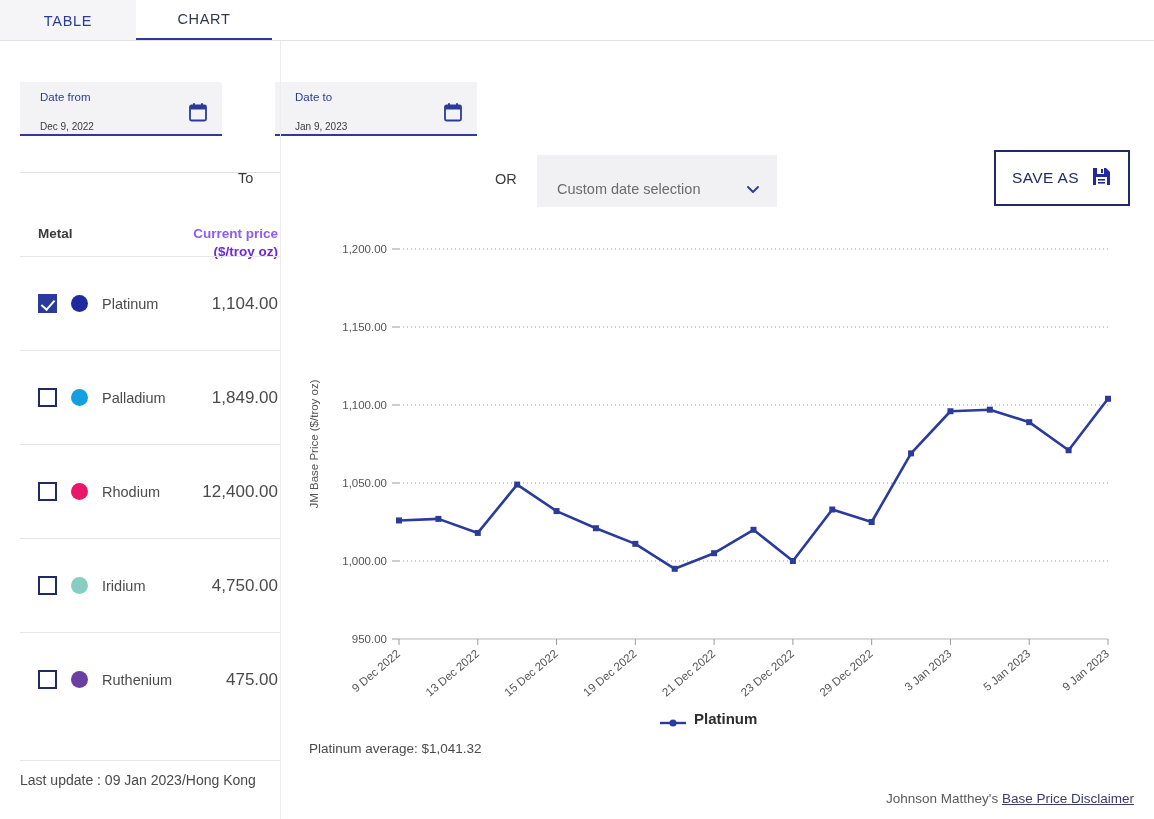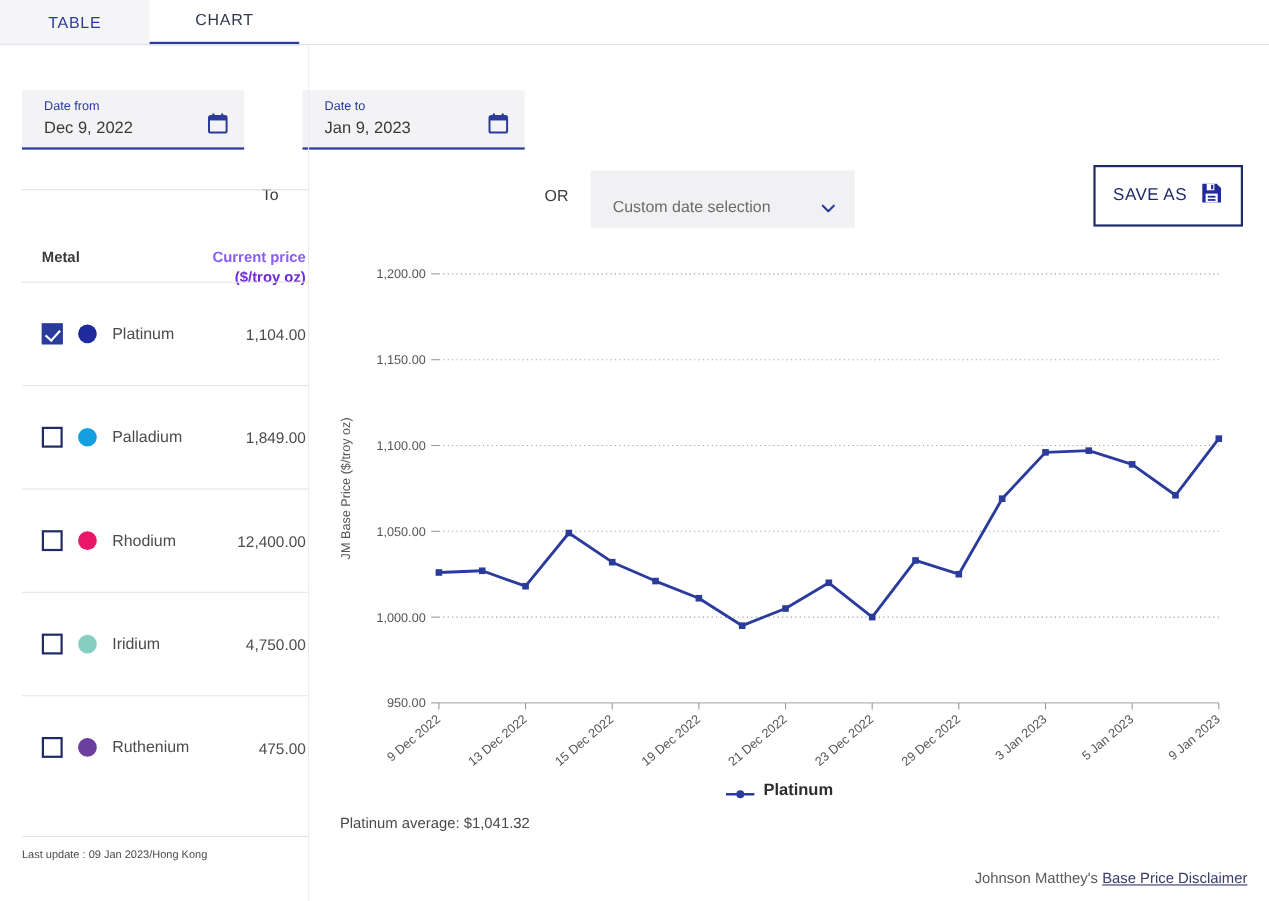--- a/index.html
+++ b/index.html
@@ -36,21 +36,21 @@
   .controls { position: absolute; top: 70px; left: 0; width: 1154px; height: 85px; }
 
   .datefield {
     position: absolute; top: 12px; width: 202px; height: 54px;
     background: #f3f3f5; border-bottom: 2px solid #2a3b9c;
     padding: 8px 10px 0 20px;
   }
   .datefield.from { left: 20px; }
   .datefield.to   { left: 275px; }
   .df-label { font-size: 11.5px; color: #2a3b9c; line-height: 14px; }
-  .df-value { font-size: 15px; color: #3a3a3a; line-height: 25px; margin-top: 0; }
+  .df-value { font-size: 10px; color: #3a3a3a; line-height: 25px; margin-top: 10px; }
   .cal-icon { position: absolute; right: 14px; top: 20px; width: 20px; height: 20px; cursor: pointer; }
 
   .to-label { position: absolute; left: 238px; top: 100px; font-size: 14.5px; color: #3a3a3a; }
   .or-label { position: absolute; left: 495px; top: 101px; font-size: 14.5px; color: #3a3a3a; }
 
   .customsel {
     position: absolute; left: 537px; top: 85px; width: 240px; height: 52px;
     background: #f1f1f3; display: flex; align-items: center;
     padding: 15px 16px 0 20px; cursor: pointer;
   }
@@ -81,24 +81,24 @@
     width: 19px; height: 19px; border: 2px solid #1f2a66; background: #fff;
     cursor: pointer; flex: none; position: relative;
   }
   .mr-check.checked { background: #2a3b9c; border-color: #2a3b9c; }
   .mr-check.checked::after {
     content: ""; position: absolute; left: 4px; top: 1px; width: 6px; height: 11px;
     border: solid #fff; border-width: 0 2px 2px 0; transform: rotate(42deg);
   }
   .mr-dot { width: 17px; height: 17px; border-radius: 50%; margin-left: 14px; flex: none; }
   .mr-name { margin-left: 14px; font-size: 14.5px; color: #4b4b4b; }
-  .mr-price { margin-left: auto; font-size: 14px; color: #4b4b4b; }
+  .mr-price { margin-left: auto; font-size: 17px; color: #4b4b4b; }
 
   .last-update {
-    position: absolute; left: 20px; top: 772px; font-size: 10px; color: #4a4a4a;
+    position: absolute; left: 20px; top: 772px; font-size: 14px; color: #4a4a4a;
   }
   .sb-bottom-rule { position: absolute; left: 20px; top: 760px; width: 260px; height: 1px; background: #e6e6e9; }
   .v-divider { position: absolute; left: 280px; top: 41px; width: 1px; height: 778px; background: #ececf0; }
 
   
   .chart-wrap { position: absolute; left: 300px; top: 180px; width: 854px; height: 560px; }
   .chart-svg { display: block; }
   .axis-text { font-family: "Liberation Sans", sans-serif; font-size: 11.5px; fill: #555; }
   .ylabel-text { font-family: "Liberation Sans", sans-serif; font-size: 11.5px; fill: #555; }
 

